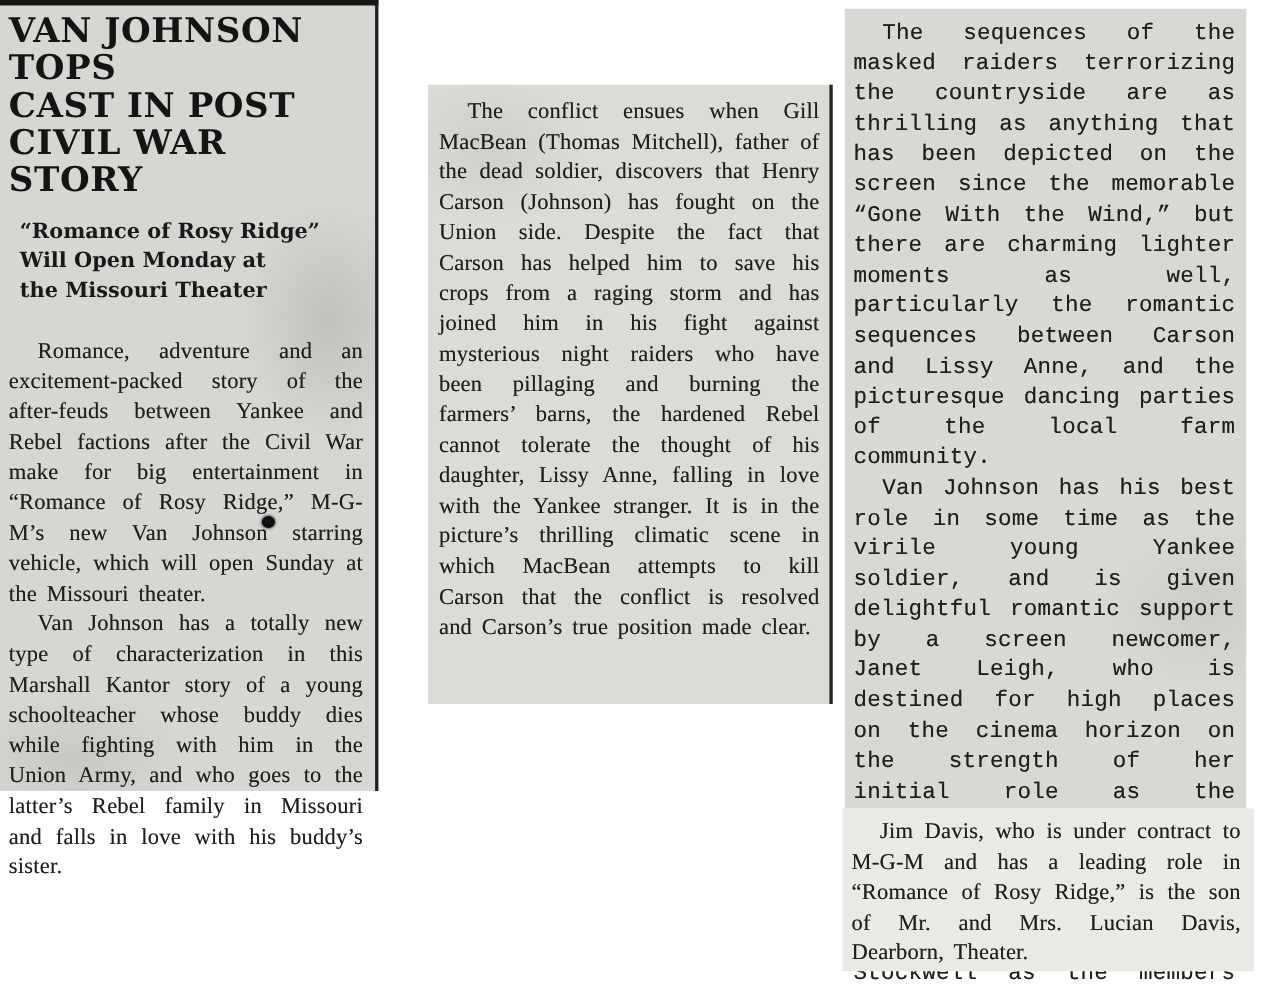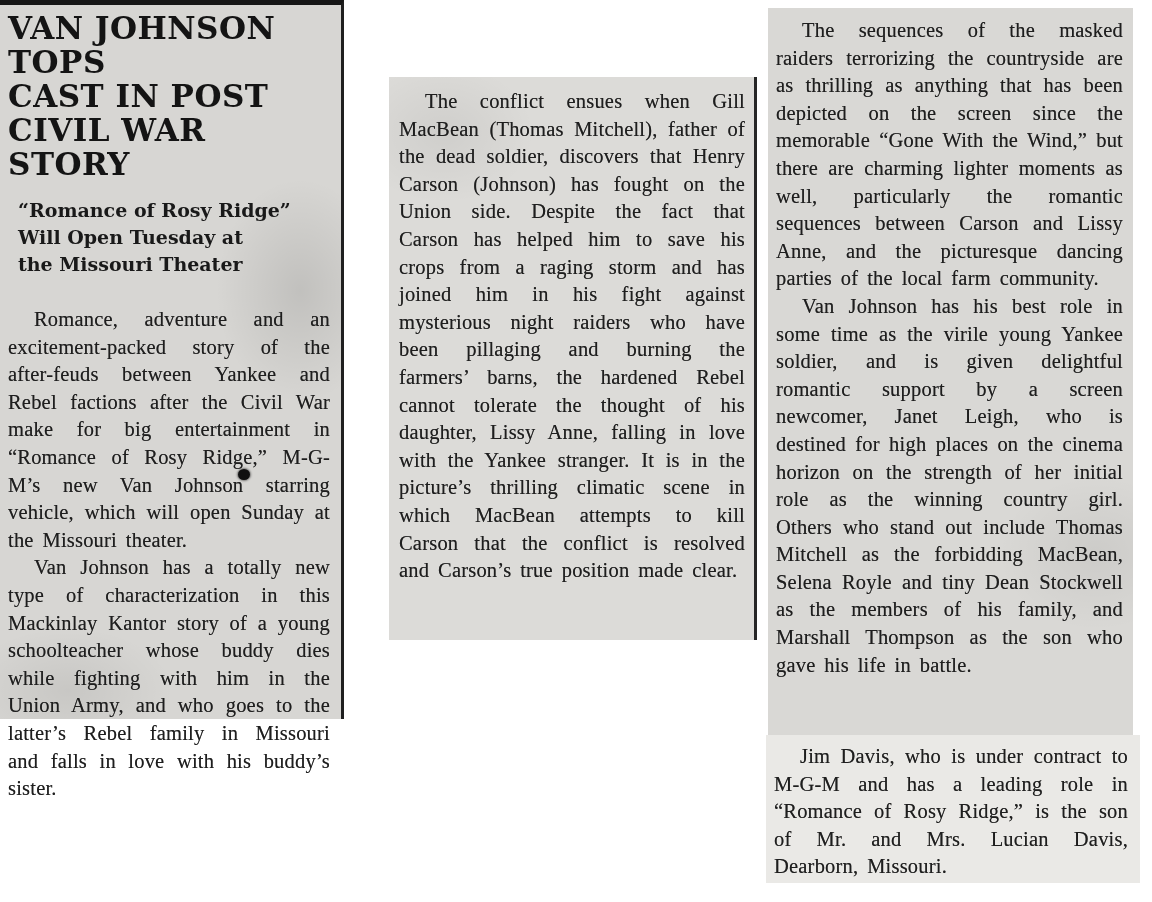--- a/index.html
+++ b/index.html
@@ -46,20 +46,21 @@
       #dcdbd8;
     border-right:3px solid #262626;
     padding:11px 9px 0 10px;
   }
   .clip-right {
     left:768px; top:8px; width:365px; height:727px;
     background:
       radial-gradient(ellipse 140px 110px at 90% 75%, rgba(0,0,0,0.06), transparent 70%),
       #d9d8d5;
     padding:9px 10px 0 8px;
+    font-family:Liberation Mono, monospace;
   }
   .clip-bottom {
     left:766px; top:735px; width:374px; height:148px;
     background:#eae9e6;
     padding:8px 12px 0 8px;
   }
   .ink-dot {
     position:absolute; left:238px; top:464px;
     width:12px; height:11px; border-radius:50%;
     background:#101010;
@@ -69,33 +70,33 @@
 </head>
 <body>
 
 <div class="page">
 
   <section class="clip clip-left">
     <h1 class="headline">VAN JOHNSON TOPS
 CAST IN POST
 CIVIL WAR STORY</h1>
     <h2 class="subhead">“Romance of Rosy Ridge”
-Will Open Tuesday at
+Will Open Monday at
 the Missouri Theater</h2>
     <p>Romance, adventure and an excitement-packed story of the after-feuds between Yankee and Rebel factions after the Civil War make for big entertainment in “Romance of Rosy Ridge,” M-G-M’s new Van Johnson starring vehicle, which will open Sunday at the Missouri theater.</p>
-    <p>Van Johnson has a totally new type of characterization in this Mackinlay Kantor story of a young schoolteacher whose buddy dies while fighting with him in the Union Army, and who goes to the latter’s Rebel family in Missouri and falls in love with his buddy’s sister.</p>
+    <p>Van Johnson has a totally new type of characterization in this Marshall Kantor story of a young schoolteacher whose buddy dies while fighting with him in the Union Army, and who goes to the latter’s Rebel family in Missouri and falls in love with his buddy’s sister.</p>
     <span class="ink-dot"></span>
   </section>
 
   <section class="clip clip-mid">
     <p>The conflict ensues when Gill MacBean (Thomas Mitchell), father of the dead soldier, discovers that Henry Carson (Johnson) has fought on the Union side.  Despite the fact that Carson has helped him to save his crops from a raging storm and has joined him in his fight against mysterious night raiders who have been pillaging and burning the farmers’ barns, the hardened Rebel cannot tolerate the thought of his daughter, Lissy Anne, falling in love with the Yankee stranger.  It is in the picture’s thrilling climatic scene in which MacBean attempts to kill Carson that the conflict is resolved and Carson’s true position made clear.</p>
   </section>
 
   <section class="clip clip-right">
     <p>The sequences of the masked raiders terrorizing the countryside are as thrilling as anything that has been depicted on the screen since the memorable “Gone With the Wind,” but there are charming lighter moments as well, particularly the romantic sequences between Carson and Lissy Anne, and the picturesque dancing parties of the local farm community.</p>
     <p>Van Johnson has his best role in some time as the virile young Yankee soldier, and is given delightful romantic support by a screen newcomer, Janet Leigh, who is destined for high places on the cinema horizon on the strength of her initial role as the winning country girl.  Others who stand out include Thomas Mitchell as the forbidding MacBean, Selena Royle and tiny Dean Stockwell as the members of his family, and Marshall Thompson as the son who gave his life in battle.</p>
   </section>
 
   <section class="clip clip-bottom">
-    <p>Jim Davis, who is under contract to M-G-M and has a leading role in “Romance of Rosy Ridge,” is the son of Mr. and Mrs. Lucian Davis, Dearborn, Missouri.</p>
+    <p>Jim Davis, who is under contract to M-G-M and has a leading role in “Romance of Rosy Ridge,” is the son of Mr. and Mrs. Lucian Davis, Dearborn, Theater.</p>
   </section>
 
 </div>
 
 </body></html>

